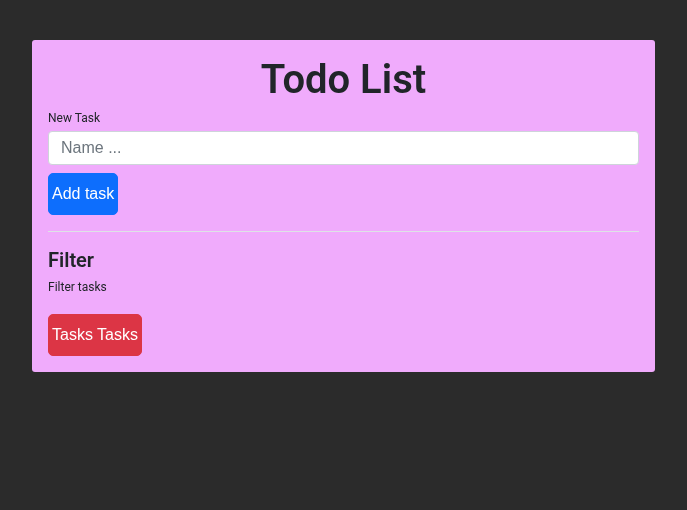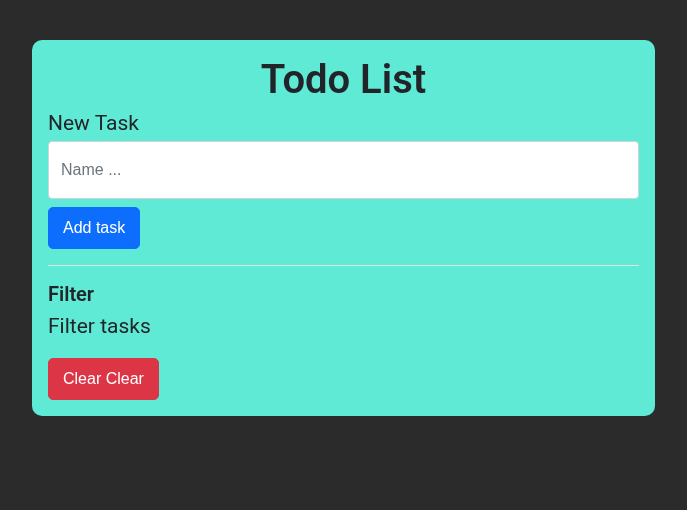--- a/index.html
+++ b/index.html
@@ -8,55 +8,55 @@
       padding: 0;
     }
     body {
       background-color: #2b2b2b;
       font-family: -apple-system, BlinkMacSystemFont, "Segoe UI", Roboto, "Helvetica Neue", Arial, sans-serif;
       padding: 40px 32px;
       width: 687px;
       height: 510px;
     }
     .card {
-      background: #5eead4;
-      border-radius: 10px;
+      background: #f0abfc;
+      border-radius: 3px;
       padding: 16px;
     }
     .page-title {
       text-align: center;
       font-size: 40px;
       font-weight: 600;
       color: #212529;
       margin-bottom: 8px;
     }
     .label {
-      font-size: 21px;
+      font-size: 12px;
       color: #212529;
       margin-bottom: 6px;
       display: block;
     }
     .text-input {
       width: 100%;
-      padding: 16px 12px;
+      padding: 4px 12px;
       font-size: 16px;
       border: 1px solid #ced4da;
       border-radius: 4px;
       color: #495057;
       background: #fff;
       line-height: 1.5;
     }
     .text-input::placeholder {
       color: #6c757d;
       opacity: 1;
     }
     .btn {
       display: inline-block;
       font-size: 16px;
-      padding: 8px 14px;
+      padding: 8px 3px;
       border-radius: 5px;
       border: 1px solid transparent;
       cursor: pointer;
       line-height: 1.5;
       margin-top: 8px;
     }
     .btn-primary {
       background-color: #0d6efd;
       color: #fff;
       border-color: #0d6efd;
@@ -97,14 +97,14 @@
   </div>
 
   <hr>
 
   <h3 class="tasks-heading">Filter</h3>
 
   <div class="filter-group">
     <label class="label">Filter tasks</label>
   </div>
 
-  <button class="btn btn-danger">Clear Clear</button>
+  <button class="btn btn-danger">Tasks Tasks</button>
 </div>
 
 </body></html>

